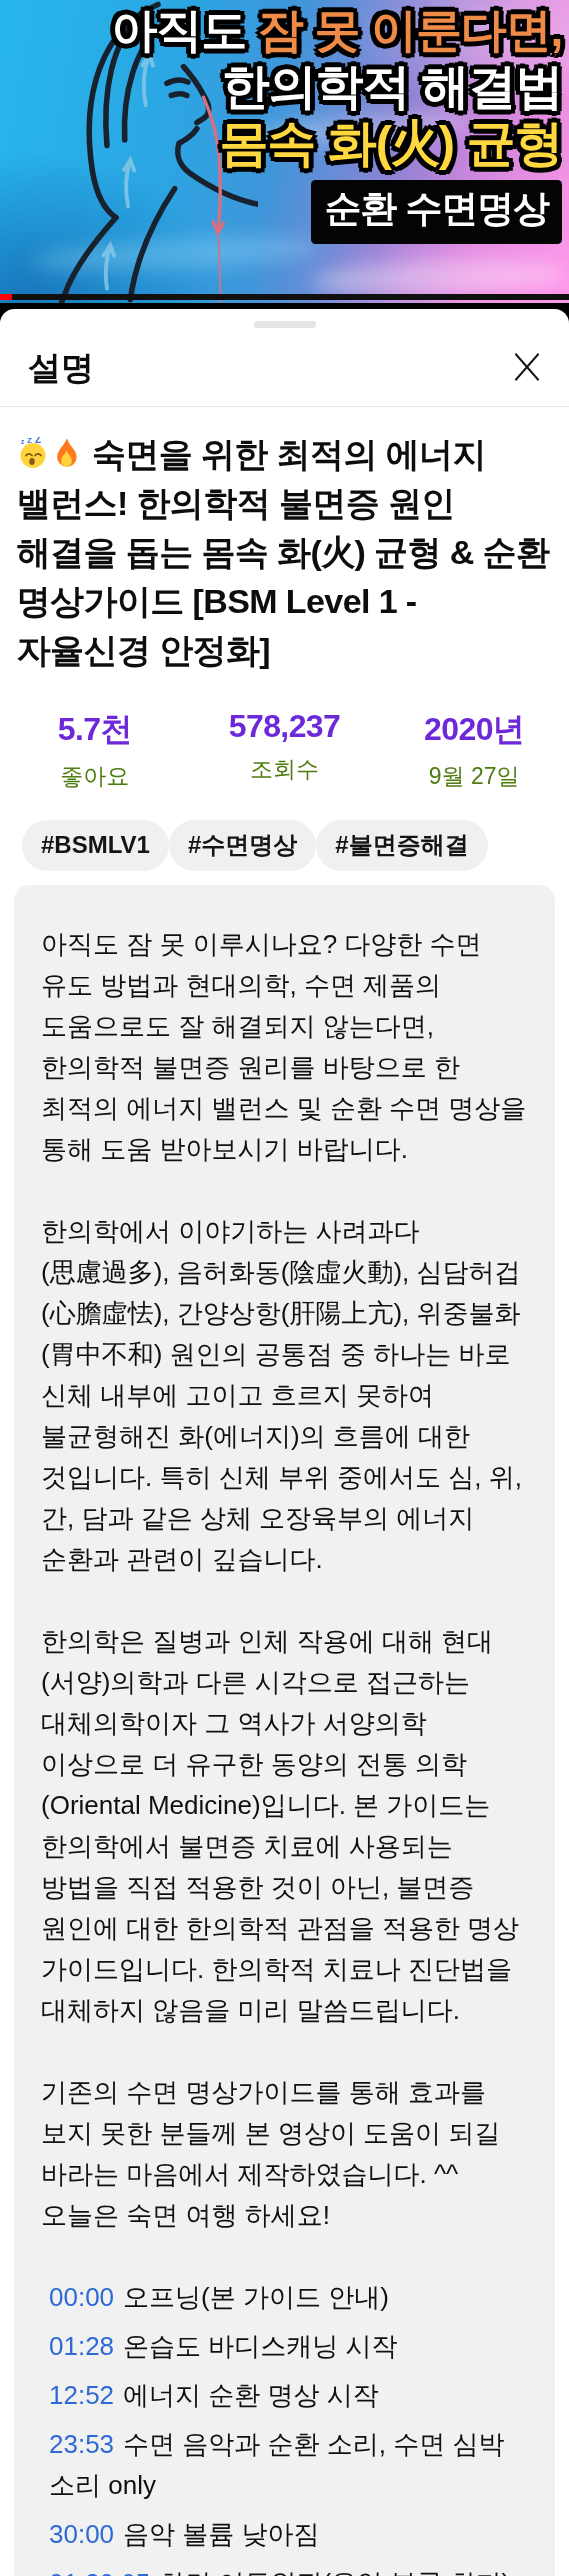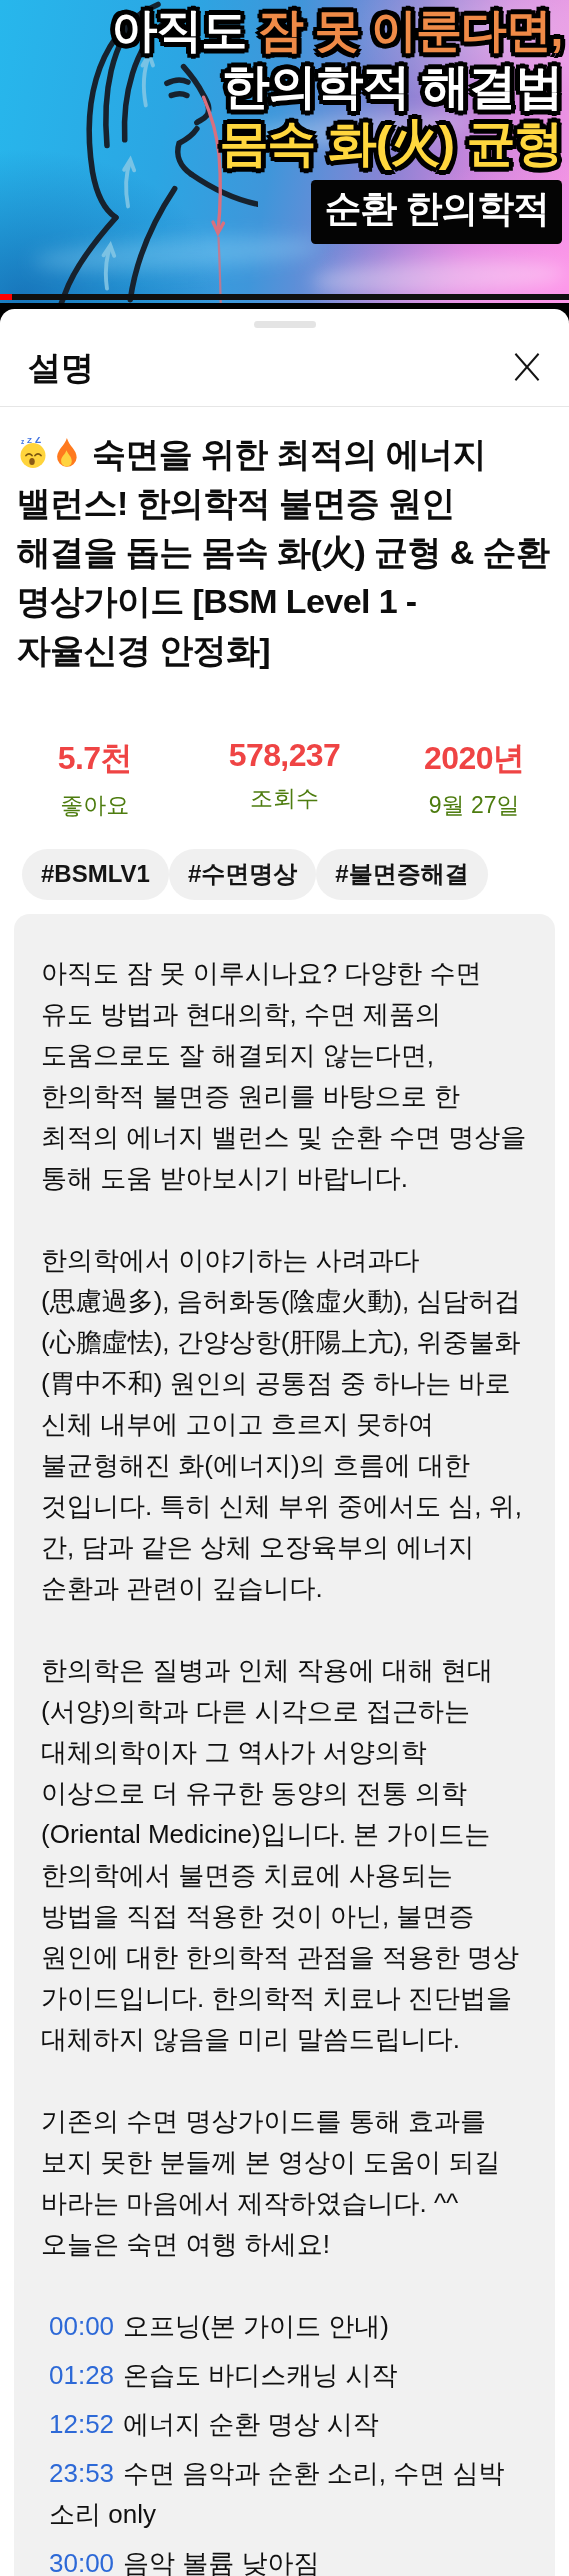--- a/index.html
+++ b/index.html
@@ -45,21 +45,21 @@
   .sheet-title{font-size:33px;font-weight:700;color:#0c0c0c;line-height:41px;}
   .close-btn{background:none;border:none;padding:0;width:32px;height:32px;cursor:pointer;}
   .head-divider{height:1.1px;background:#e6e6e6;margin-top:18px;}
 
   .v-title{margin:23px 16.7px 0;font-size:34px;line-height:49px;font-weight:700;color:#0d0d0d;
     word-break:keep-all;letter-spacing:-0.6px;}
   .v-title svg{vertical-align:-3.3px;margin-right:2.2px;}
 
   .stats{display:flex;margin-top:33px;}
   .stat{flex:1;text-align:center;}
-  .stat-value{font-size:32px;font-weight:700;color:#ef4444;letter-spacing:-0.6px;margin-top:29px;}
+  .stat-value{font-size:32px;font-weight:700;color:#6d28d9;letter-spacing:-0.6px;}
   .stat-label{margin-top:9px;font-size:23px;color:#4d7c0f;}
 
   .chips{display:flex;margin:28px 22px 0;}
   .chip{background:#f0f0f0;border:none;border-radius:25.6px;padding:9.4px 19px;
     font-size:24px;font-weight:600;color:#141414;font-family:inherit;cursor:pointer;white-space:nowrap;}
 
   .desc-box{margin:14.5px 14px 0;background:#f1f1f1;border-radius:15.6px;padding:39px 27px 50px;}
   .desc-box p{margin:0 0 41px;font-size:26px;line-height:41px;color:#101010;word-break:keep-all;overflow-wrap:break-word;}
   .p-tight{margin-bottom:0 !important;}
   .chapter{margin:8px !important;}
@@ -100,21 +100,21 @@
         <g stroke="#d9707f" stroke-linecap="round" fill="none">
           <path stroke-width="6" d="M372,175 C385,205 396,240 400,280 C404,330 402,380 398,418"></path>
           <path stroke-width="6" d="M389,400 L398,420 L408,402"></path>
           <path stroke-width="4" opacity="0.8" d="M399,428 C401,470 402,510 403,546"></path>
         </g>
       </svg>
 
       <div class="t-line t1"><span>아직도 </span><span class="accent">잠 못 이룬다면,</span></div>
       <div class="t-line t2">한의학적 해결법</div>
       <div class="t-line t3">몸속 화(火) 균형</div>
-      <div class="t-badge">순환 한의학적</div>
+      <div class="t-badge">순환 수면명상</div>
     </div>
 
     <div class="progress">
       <div class="progress-played"></div>
     </div>
   </div>
 
   <div class="sheet">
     <div class="handle"></div>
 

